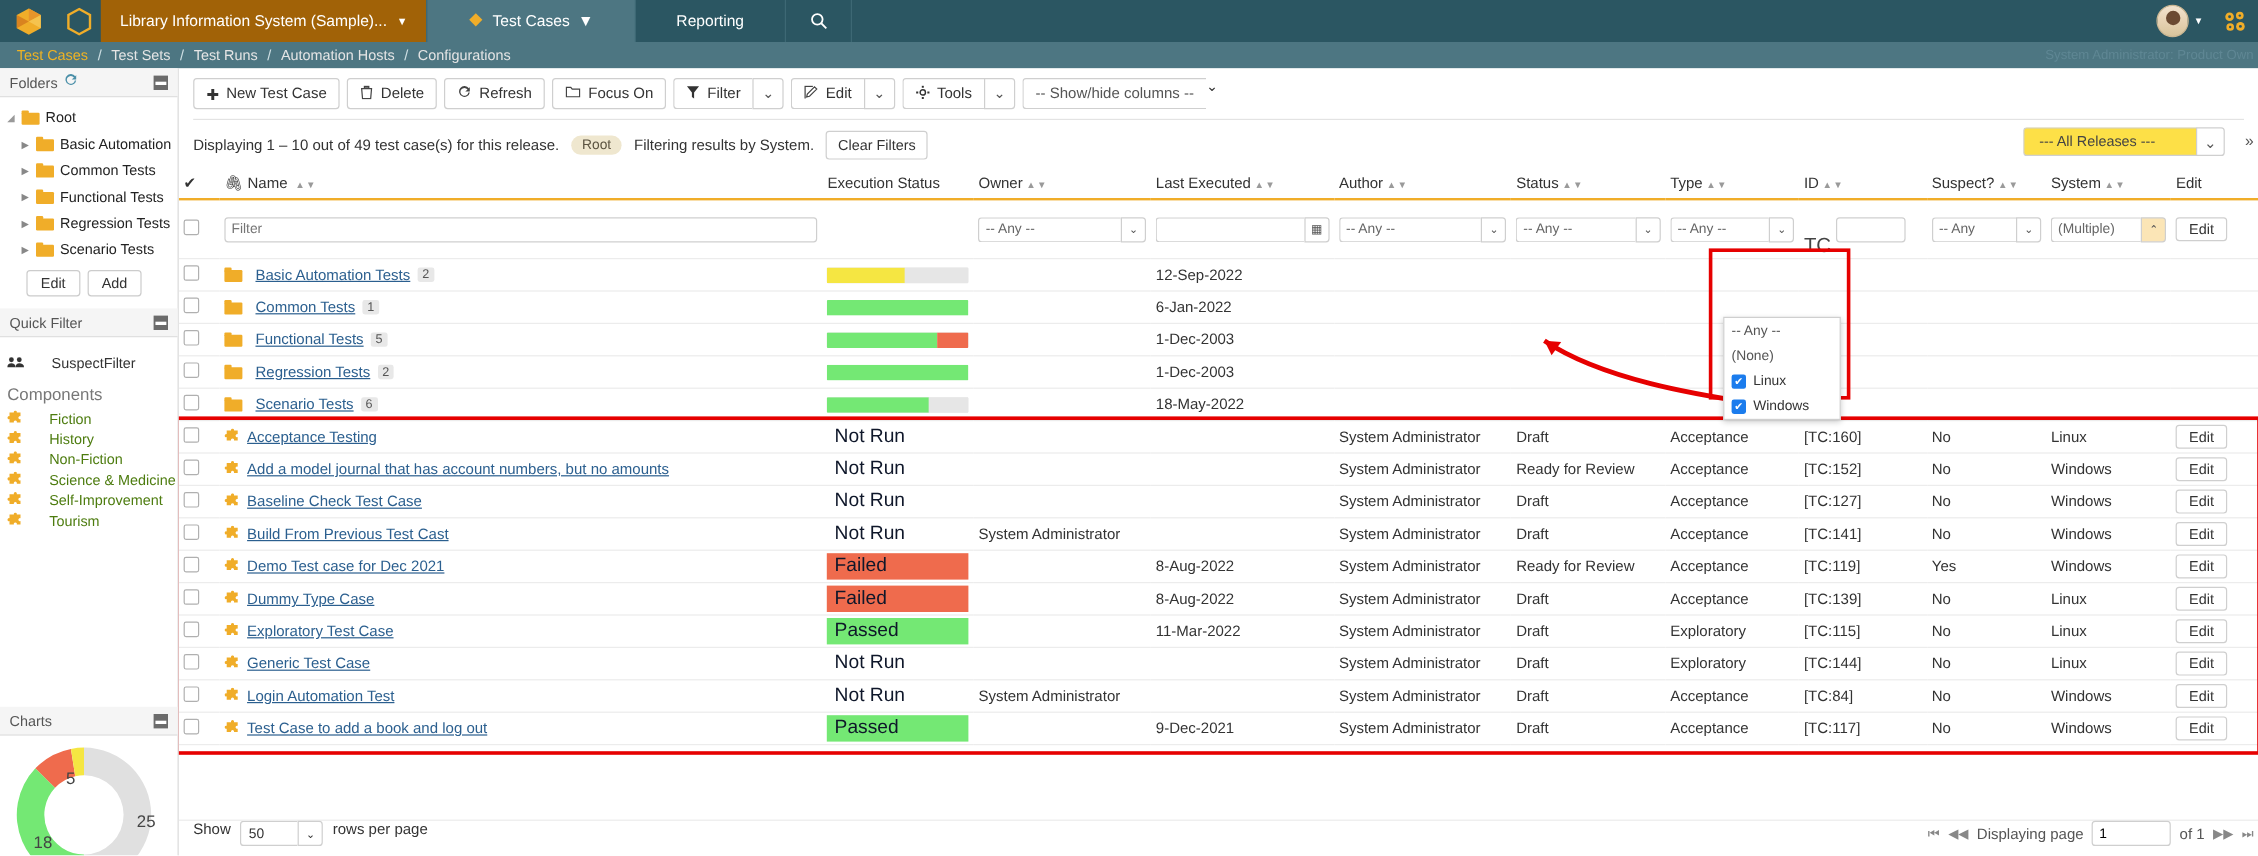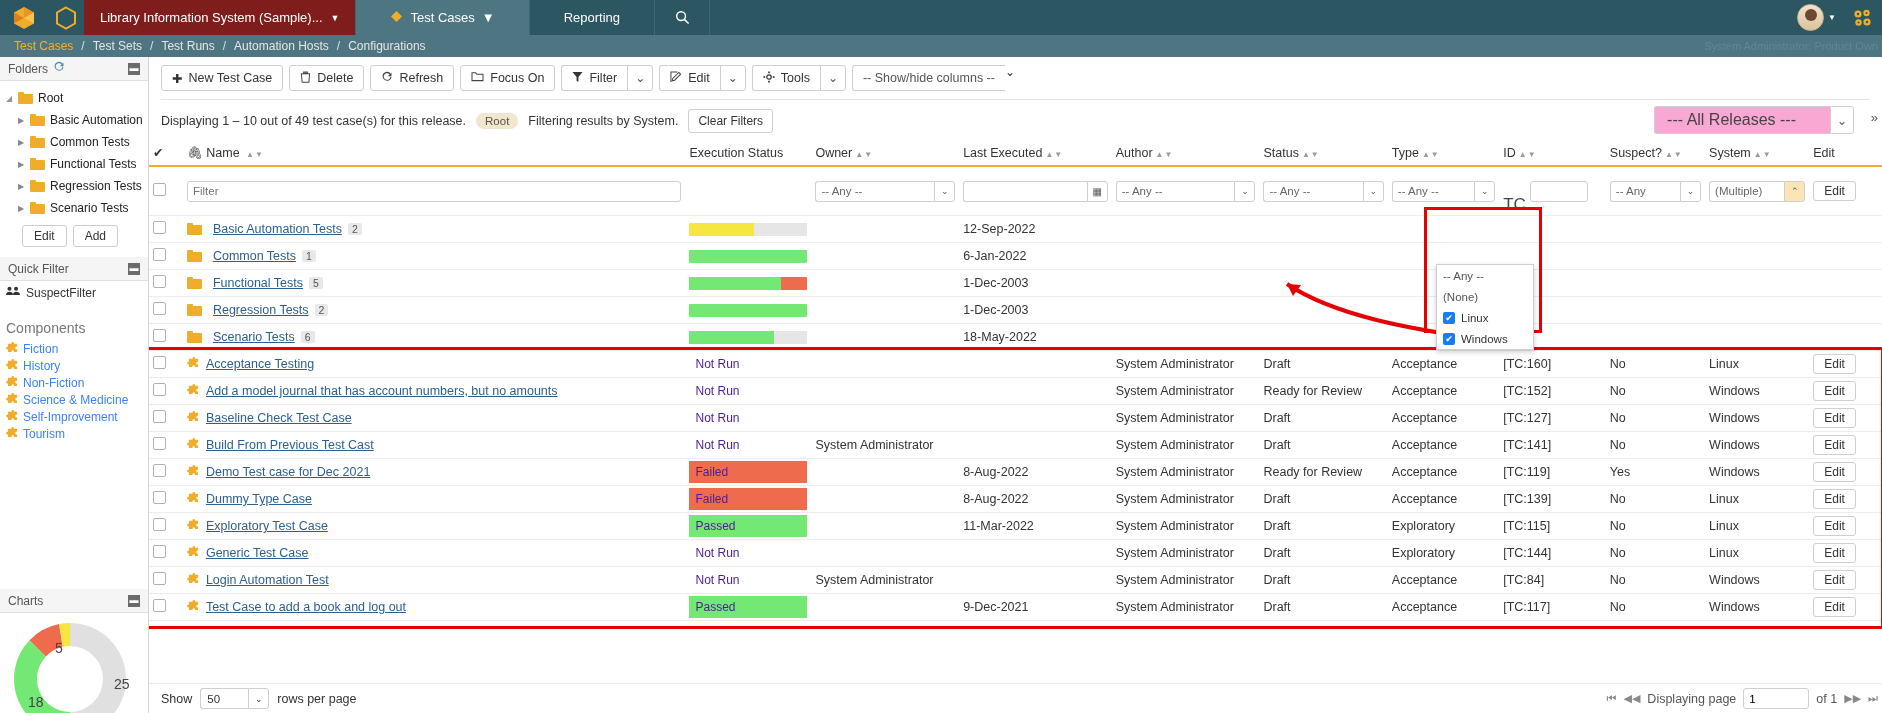--- a/index.html
+++ b/index.html
@@ -9,21 +9,21 @@
     font-family:"Liberation Sans", sans-serif;
     font-size:12px; color:#333; background:#fff;
     overflow:hidden;
   }
   
   .topnav { height:35px; background:#2b5662; display:flex; align-items:stretch; position:relative; }
   .tn-logo { width:48px; display:flex; align-items:center; justify-content:center; }
   .tn-hex { width:36px; display:flex; align-items:center; justify-content:center; }
   .tn-prod {
     display:flex; align-items:center; padding:0 16px; color:#fff; font-size:13px;
-    background:#7f1d1d; border-right:1px solid #3d6874;justify-content:center;
+    background:#a16207; border-right:1px solid #3d6874;justify-content:center;
   }
   .tn-prod .caret { margin-left:8px; font-size:9px; }
   .tn-item {
     display:flex; align-items:center; gap:7px; padding:0 34px; color:#fff; font-size:13px;
     border-right:1px solid #3d6874;
   }
   .tn-item.active { background:#4d7682; }
   .tn-search { display:flex; align-items:center; justify-content:center; width:55px; border-right:1px solid #3d6874; color:#fff; }
   .tn-spacer { flex:1; }
   .tn-avatar { display:flex; align-items:center; padding-right:6px; gap:4px; }
@@ -73,24 +73,24 @@
   }
   .folder i::before {
     content:""; position:absolute; left:0; top:-2px; width:6px; height:3px; background:#f0ad29; border-radius:1px 1px 0 0;
   }
   .folder.open i { background:#f0ad29; }
   .btnrow { display:flex; gap:6px; padding:6px 0 8px 22px; }
   .sbtn {
     border:1px solid #ccc; background:#fff; border-radius:3px; font-size:12px;
     padding:3px 11px; color:#333; font-family:inherit;
   }
-  .qf-item { display:flex; align-items:flex-start; gap:6px; height:24px; padding-left:6px; font-size:12px; color:#333; }
+  .qf-item { display:flex; align-items:flex-end; gap:23px; height:24px; padding-left:6px; font-size:12px; color:#333; }
   .icon-people { color:#333; font-size:11px; }
   .comp-title { font-size:14px; color:#777; padding:10px 0 4px 6px; }
-  .comp-item { display:flex; align-items:center; gap:4px; height:17px; padding-left:6px; font-size:12px; color:#3b82f6; }
+  .comp-item { display:flex; align-items:center; gap:22px; height:17px; padding-left:6px; font-size:12px; color:#4d7c0f; }
   .puzzle { color:#f0ad29; font-size:11px; }
   .charts-wrap { position:absolute; left:0; right:0; bottom:0; }
   .donut-box { height:100px; position:relative; overflow:hidden; }
   .donut-box svg { position:absolute; left:8px; top:4px; }
 
   
   .content { flex:1; position:relative; background:#fff; overflow:hidden; }
   .toolbar { display:flex; align-items:center; gap:6px; padding:8px 0 8px 12px; }
   .tb {
     display:flex; align-items:center; gap:6px; height:26px; padding:0 10px;
@@ -105,22 +105,22 @@
   }
   .tb-sel { display:flex; }
   .tb-sel .tb { border-radius:3px 0 0 3px; border-right:none; color:#555; }
   .hr-line { height:1px; background:#e3e3e3; margin:0 12px; }
 
   .inforow { display:flex; align-items:center; gap:10px; padding:9px 12px 8px 12px; font-size:12.5px; color:#333; position:relative; }
   .pill { background:#efe7cf; color:#5b5340; border-radius:9px; padding:2px 9px; font-size:11.5px; }
   .clearbtn { border:1px solid #cfcfcf; background:#fff; border-radius:3px; padding:4px 9px; font-size:12px; color:#333; font-family:inherit; }
   .release-sel { position:absolute; right:28px; top:6px; display:flex; }
   .release-sel .box {
-    border:1px solid #cfcfcf; border-right:none; background:#f9a8d4; border-radius:3px 0 0 3px;
-    padding:4px 34px 4px 12px; font-size:16px; color:#444; white-space:nowrap;margin-left:12px;
+    border:1px solid #cfcfcf; border-right:none; background:#fde047; border-radius:3px 0 0 3px;
+    padding:4px 34px 4px 12px; font-size:12px; color:#444; white-space:nowrap;margin-left:12px;
   }
   .release-sel .arw { width:24px; border:1px solid #cfcfcf; border-radius:0 3px 3px 0; background:#fff; display:flex; align-items:center; justify-content:center; color:#555; }
   .expander { position:absolute; right:4px; top:10px; color:#555; font-size:13px; }
 
   
   table.grid { width:100%; border-collapse:collapse; table-layout:fixed; }
   table.grid th {
     font-weight:normal; font-size:12.5px; color:#333; text-align:left;
     padding:4px 4px 5px 4px; border-bottom:2px solid #f0ad29; vertical-align:bottom;
   }
@@ -137,38 +137,38 @@
   .datefield .a { width:21px; height:21px; border:1px solid #cfcfcf; border-radius:0 3px 3px 0; background:#fff; display:flex; align-items:center; justify-content:center; font-size:10px; color:#555; }
   .tcprefix { display:flex; align-items:center; gap:4px; }
   .tcprefix .lbl { color:#444; font-size:17px;margin-top:28px; }
 
   .flink { color:#2b5f8f; text-decoration:underline; }
   .foldercell { display:flex; align-items:center; gap:6px; }
   .count-badge { background:#e8e8e8; color:#555; font-size:10.5px; border-radius:2px; padding:0px 4px; }
   .statusbar { height:13px; background:#e6e6e6; width:100%; display:flex; border-radius:1px; overflow:hidden; }
   .statusbar span { display:block; height:100%; }
   .execcell { padding:0 4px; }
-  .exec-chip { display:flex; align-items:center; height:22px; padding:0 6px; font-size:12px; color:#4c1d95; }
+  .exec-chip { display:flex; align-items:center; height:22px; padding:0 6px; font-size:16px; color:#0f172a; }
   .testicon { color:#f0ad29; font-size:12px; }
   .editbtn { border:1px solid #cfcfcf; background:#fff; border-radius:3px; font-size:12px; padding:2px 10px; color:#333; font-family:inherit; }
 
   
   .annot { position:absolute; border:3px solid #e60000; pointer-events:none; }
   .annot-arrow { position:absolute; pointer-events:none; }
 
   
   .sysdrop {
     position:absolute; background:#fff; border:1px solid #cfcfcf; box-shadow:0 2px 5px rgba(0,0,0,.2);
     width:98px; z-index:40;
   }
   .sysdrop .opt { height:21px; display:flex; align-items:center; gap:6px; padding:0 6px; font-size:11.5px; color:#555; }
   .ckbox { width:12px; height:12px; border-radius:2px; background:#1b7ced; color:#fff; font-size:9px; display:flex; align-items:center; justify-content:center; }
 
   
-  .footer { position:absolute; left:0; right:0; bottom:0; height:30px; display:flex; align-items:center; padding:0 12px; font-size:12.5px; color:#333; background:#fff; border-top:1px solid #ececec; }
+  .footer { position:absolute; left:0; right:0; bottom:0; height:30px; display:flex; padding:0 12px; font-size:12.5px; color:#333; background:#fff; border-top:1px solid #ececec; }
   .footer .selwrap { display:flex; margin:0 8px; }
   .footer .selwrap .v { width:48px; height:21px; border:1px solid #cfcfcf; border-right:none; border-radius:3px 0 0 3px; background:#fff; display:flex; align-items:center; padding:0 6px; font-size:11.5px; }
   .footer .selwrap .a { width:21px; height:21px; border:1px solid #cfcfcf; border-radius:0 3px 3px 0; background:#fff; display:flex; align-items:center; justify-content:center; font-size:9px; }
   .pager { position:absolute; right:4px; display:flex; align-items:center; gap:7px; color:#555; }
   .pager .pg-input { width:66px; height:21px; border:1px solid #cfcfcf; border-radius:3px; background:#fff; font-size:11.5px; padding:0 5px; font-family:inherit; }
   .nav-ic { color:#888; font-size:11px; }
 </style>
 </head>
 <body>
 

